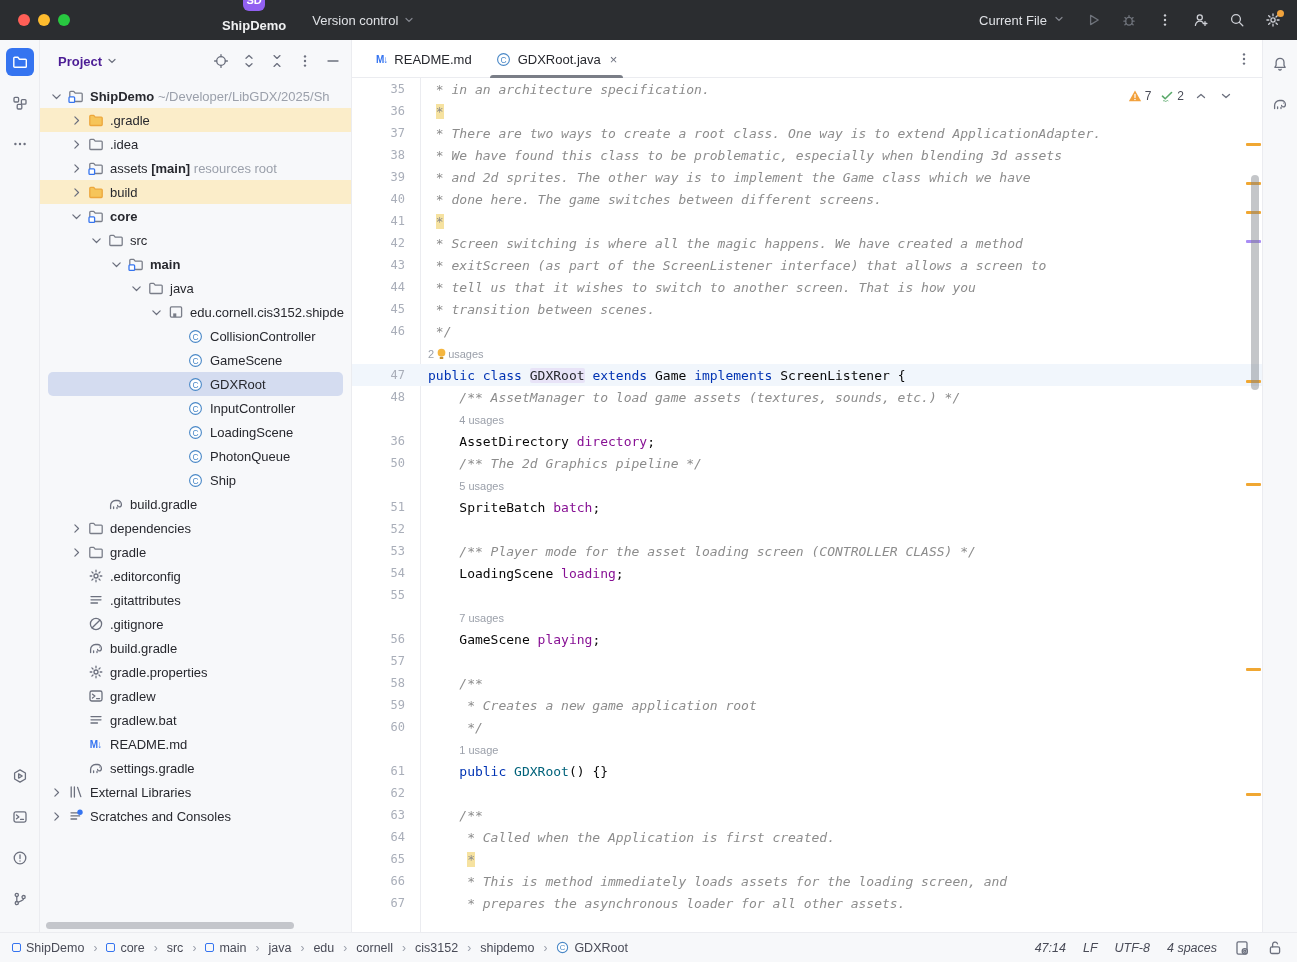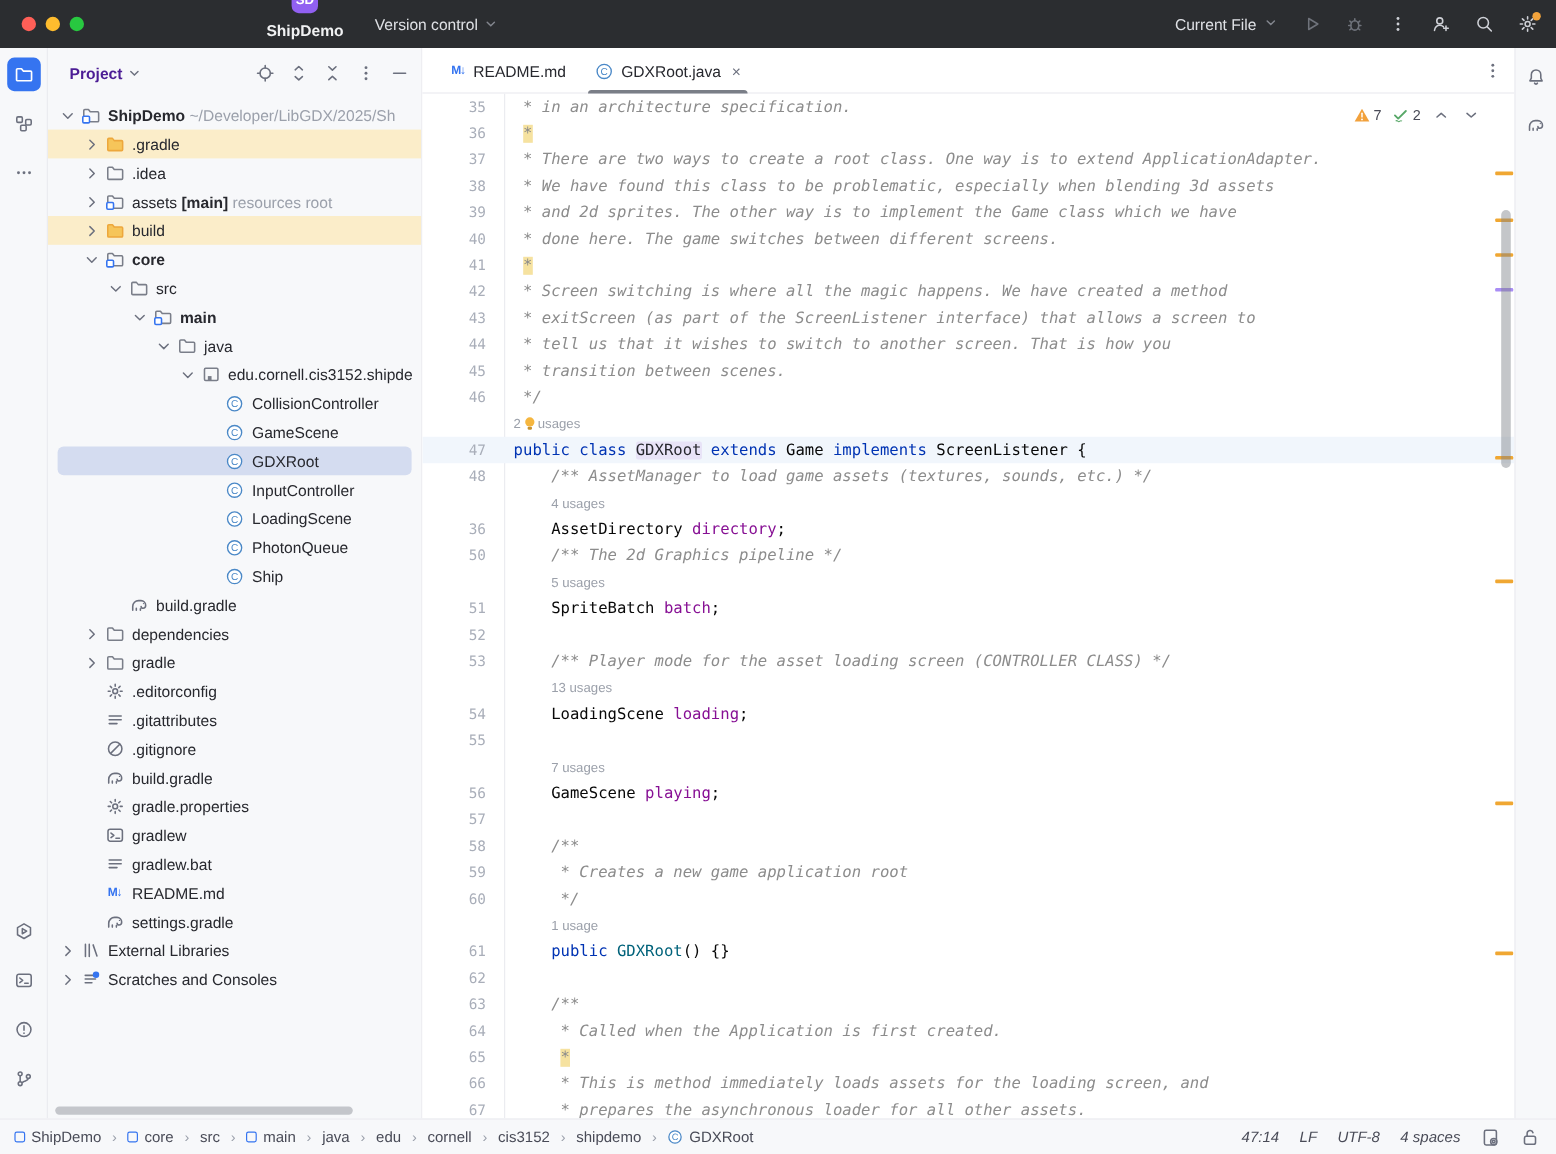--- a/index.html
+++ b/index.html
@@ -769,24 +769,20 @@
         </div>
         <div class="crow">
           <span class="gut">52</span>
           <span class="ctext"></span>
         </div>
         <div class="crow">
           <span class="gut">53</span>
           <span class="ctext"><span class="p">    </span><span class="c">/** Player mode for the asset loading screen (CONTROLLER CLASS) */</span></span>
         </div>
         <div class="crow">
-          <span class="gut"></span>
-          <span class="ctext"><span>    </span><span class="inlay-text">13 usages</span></span>
-        </div>
-        <div class="crow">
           <span class="gut">54</span>
           <span class="ctext"><span class="p">    LoadingScene </span><span class="f">loading</span><span class="p">;</span></span>
         </div>
         <div class="crow">
           <span class="gut">55</span>
         </div>
         <div class="crow">
           <span class="gut"></span>
           <span class="ctext"><span>    </span><span class="inlay-text">7 usages</span></span>
         </div>

